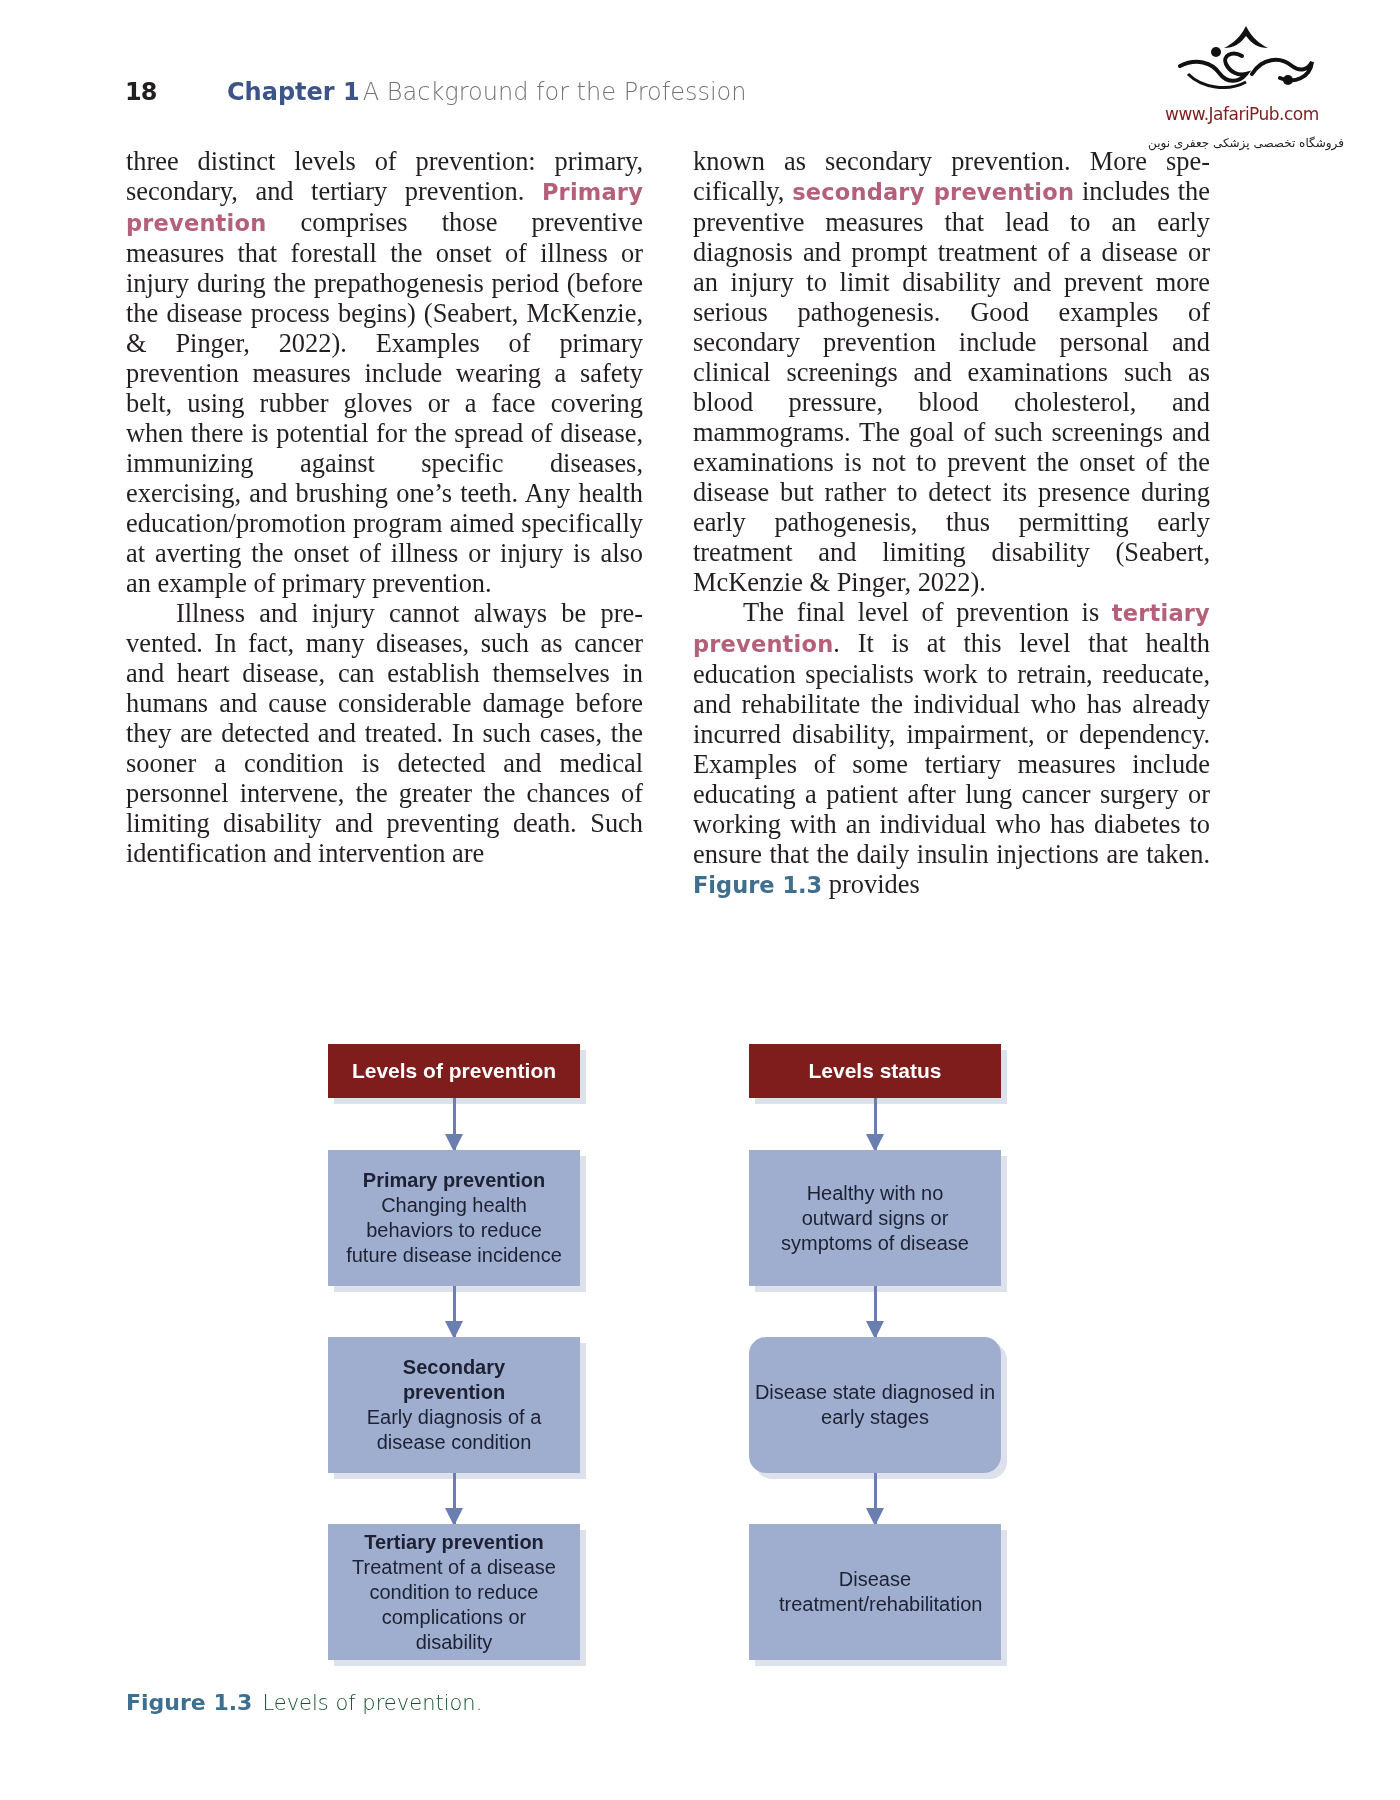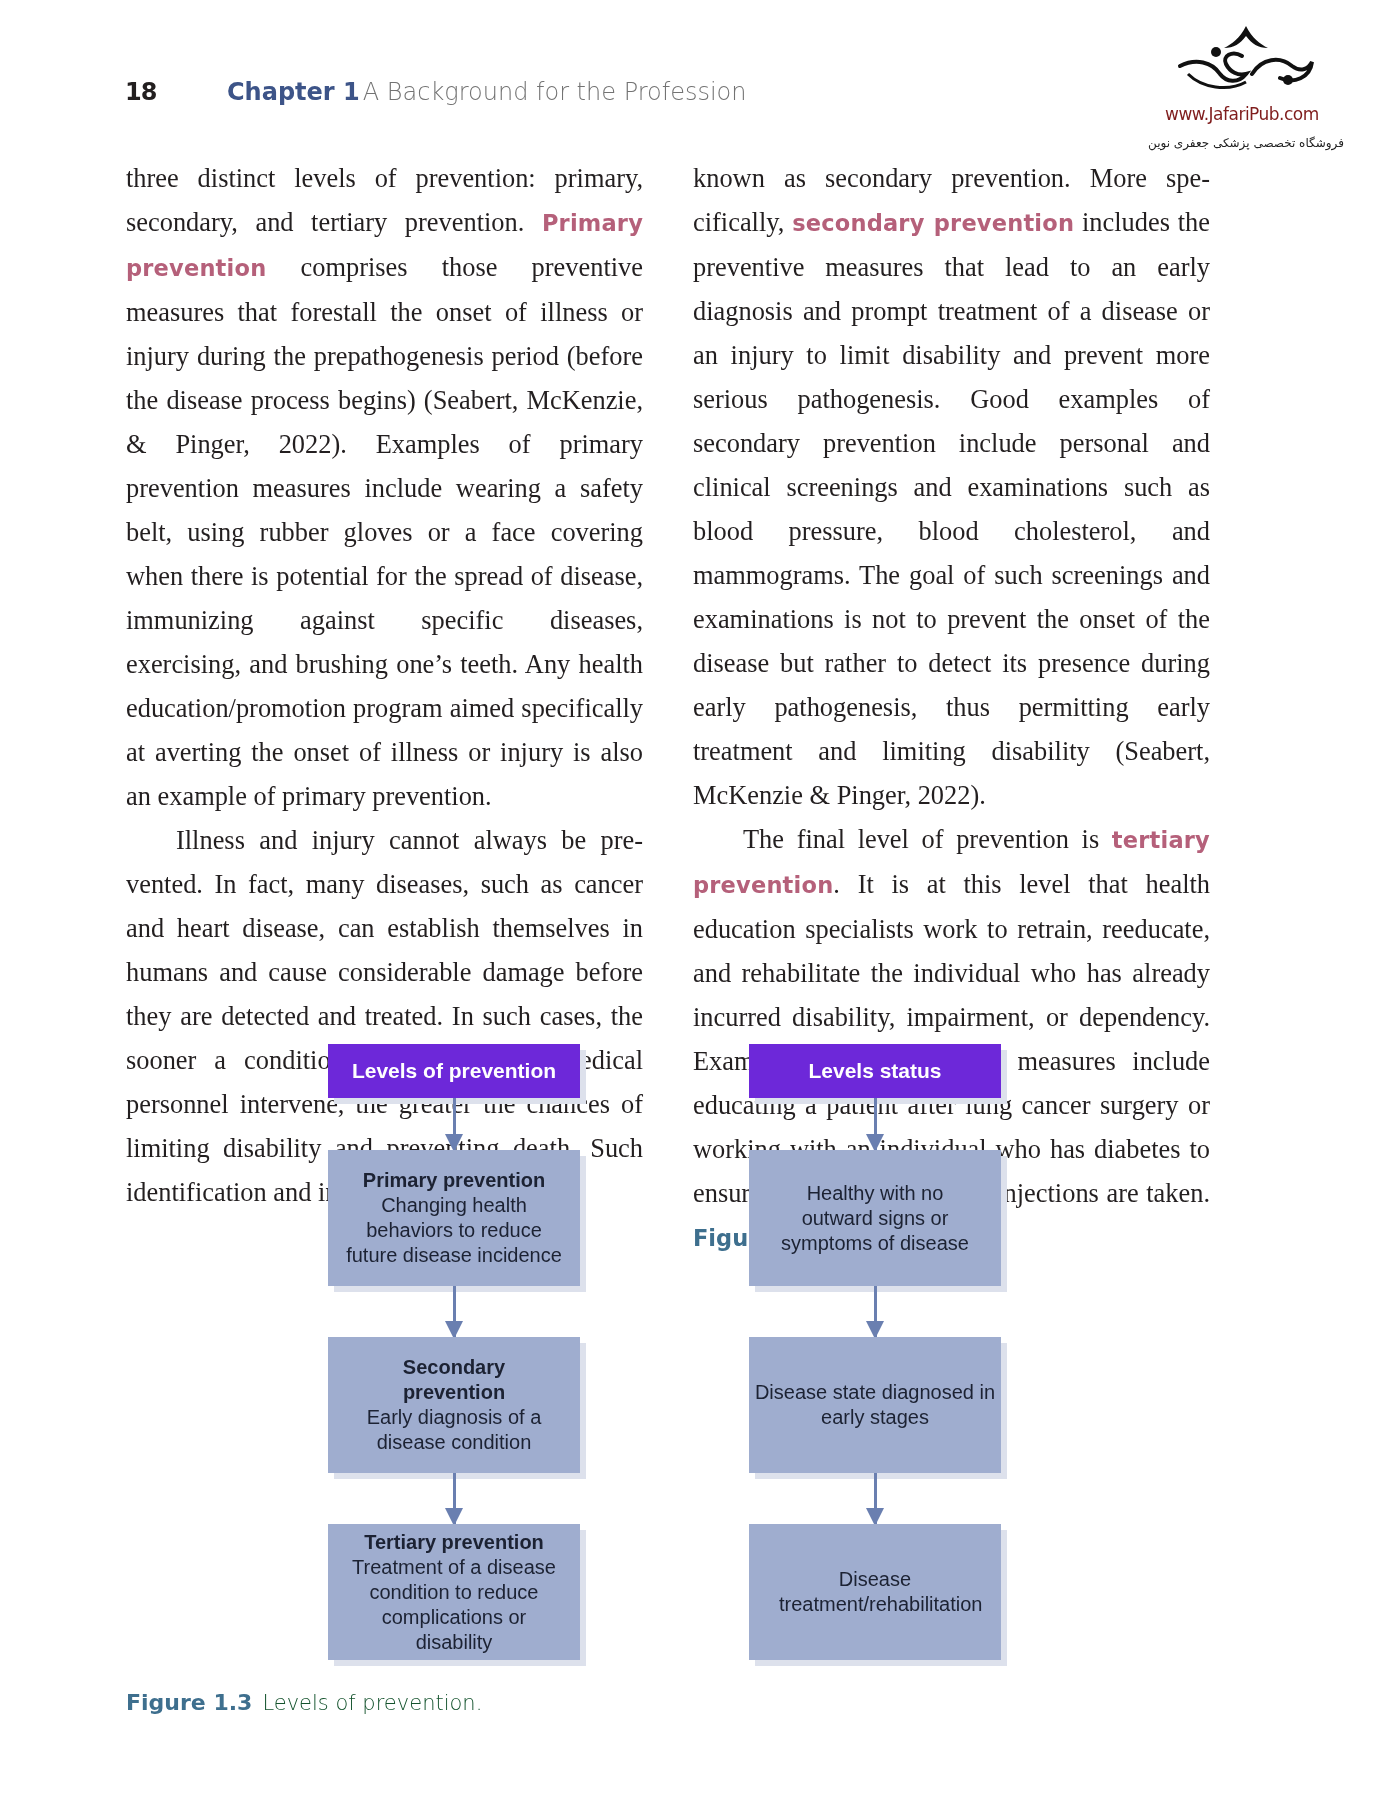--- a/index.html
+++ b/index.html
@@ -6,31 +6,31 @@
   body { width: 1400px; height: 1800px; position: relative; overflow: hidden; font-family: "Liberation Serif", serif; color: #231f20; }
   .page-num { position: absolute; left: 125px; top: 78px; font-family: "DejaVu Sans", sans-serif; font-weight: bold; font-size: 24px; color: #231f20; letter-spacing: -1px; }
   .running-head { position: absolute; left: 227px; top: 78px; font-family: "DejaVu Sans", sans-serif; font-size: 24px; white-space: nowrap; }
   .running-head .chap { color: #3d5488; font-weight: bold; margin-right: 3px; }
   .running-head .title { color: #737373; font-weight: 300; }
   .logo { position: absolute; left: 1160px; top: 22px; width: 220px; height: 140px; }
   .logo svg { position: absolute; left: 16px; top: 0; }
   .logo .url { position: absolute; left: 5px; top: 82px; font-family: "DejaVu Sans", sans-serif; font-size: 17px; color: #7f1d1d; letter-spacing: -0.5px; }
   .logo .persian { position: absolute; left: -12px; top: 114px; font-family: "DejaVu Sans", sans-serif; font-size: 12px; color: #222; direction: rtl; white-space: nowrap; }
 
-  .col { position: absolute; top: 156px; width: 517px; font-size: 26.4px; line-height: 44px; text-align: justify; hyphens: manual; }
+  .col { position: absolute; top: 146px; width: 517px; font-size: 26.4px; line-height: 30px; text-align: justify; hyphens: manual; }
   .col-left { left: 126px; }
   .col-right { left: 693px; }
   .col p { margin: 0; }
   .col p.indent { text-indent: 50px; }
   .kw { font-family: "DejaVu Sans", sans-serif; font-weight: bold; color: #b5607a; font-size: 22.5px; letter-spacing: 0.2px; }
   .fig-ref { font-family: "DejaVu Sans", sans-serif; font-weight: bold; color: #3e6f8e; font-size: 22.5px; }
 
   .diagram { position: absolute; left: 0; top: 0; }
   .box { position: absolute; width: 252px; font-family: "Liberation Sans", sans-serif; text-align: center; display: flex; flex-direction: column; justify-content: center; box-shadow: 6px 6px 0 #dde1ec; }
-  .box.header { background: #6d28d9; color: #ffffff; font-weight: bold; font-size: 21px; height: 54px; }
+  .box.header { background: #7f1d1d; color: #ffffff; font-weight: bold; font-size: 21px; height: 54px; }
   .box.level { background: #9fadcf; color: #1c2233; font-size: 20px; line-height: 25px; height: 136px; }
   .box .bold { font-weight: bold; }
   .arrow { position: absolute; width: 3px; background: #6a7fb0; }
   .arrow::after { content: ""; position: absolute; left: -8px; bottom: -2px; border-left: 9.5px solid transparent; border-right: 9.5px solid transparent; border-top: 18px solid #6a7fb0; }
 
   .caption { position: absolute; left: 126px; top: 1690px; white-space: nowrap; }
   .caption .label { font-family: "DejaVu Sans", sans-serif; font-weight: bold; color: #3e6f8e; font-size: 22px; margin-right: 10px; }
   .caption .text { font-family: "DejaVu Sans", sans-serif; color: #14532d; font-size: 21px; font-weight: 300; }
 </style>
 </head>
@@ -86,21 +86,21 @@
   </div>
 
   <div class="box header" style="left:749px; top:1044px;">
       <span>Levels status</span>
     </div>
   <div class="arrow" style="left:874px; top:1098px; height:52px;"></div>
   <div class="box level" style="left:749px; top:1150px;">
     <span style="padding:0 22px;">Healthy with no outward signs or symptoms of disease</span>
   </div>
   <div class="arrow" style="left:874px; top:1286px; height:51px;"></div>
-  <div class="box level" style="left:749px; top:1337px;">
+  <div class="box level" style="left:749px; top:1337px;border-radius:17px;">
     <span style="padding:0 4px;">Disease state diagnosed in early stages</span>
   </div>
   <div class="arrow" style="left:874px; top:1473px; height:51px;"></div>
   <div class="box level" style="left:749px; top:1524px;">
     <span style="padding:0 30px;">Disease treatment/rehabilitation</span>
   </div>
 </div>
 
 <div class="caption">
   <span class="label">Figure 1.3</span><span class="text">Levels of prevention.</span>

